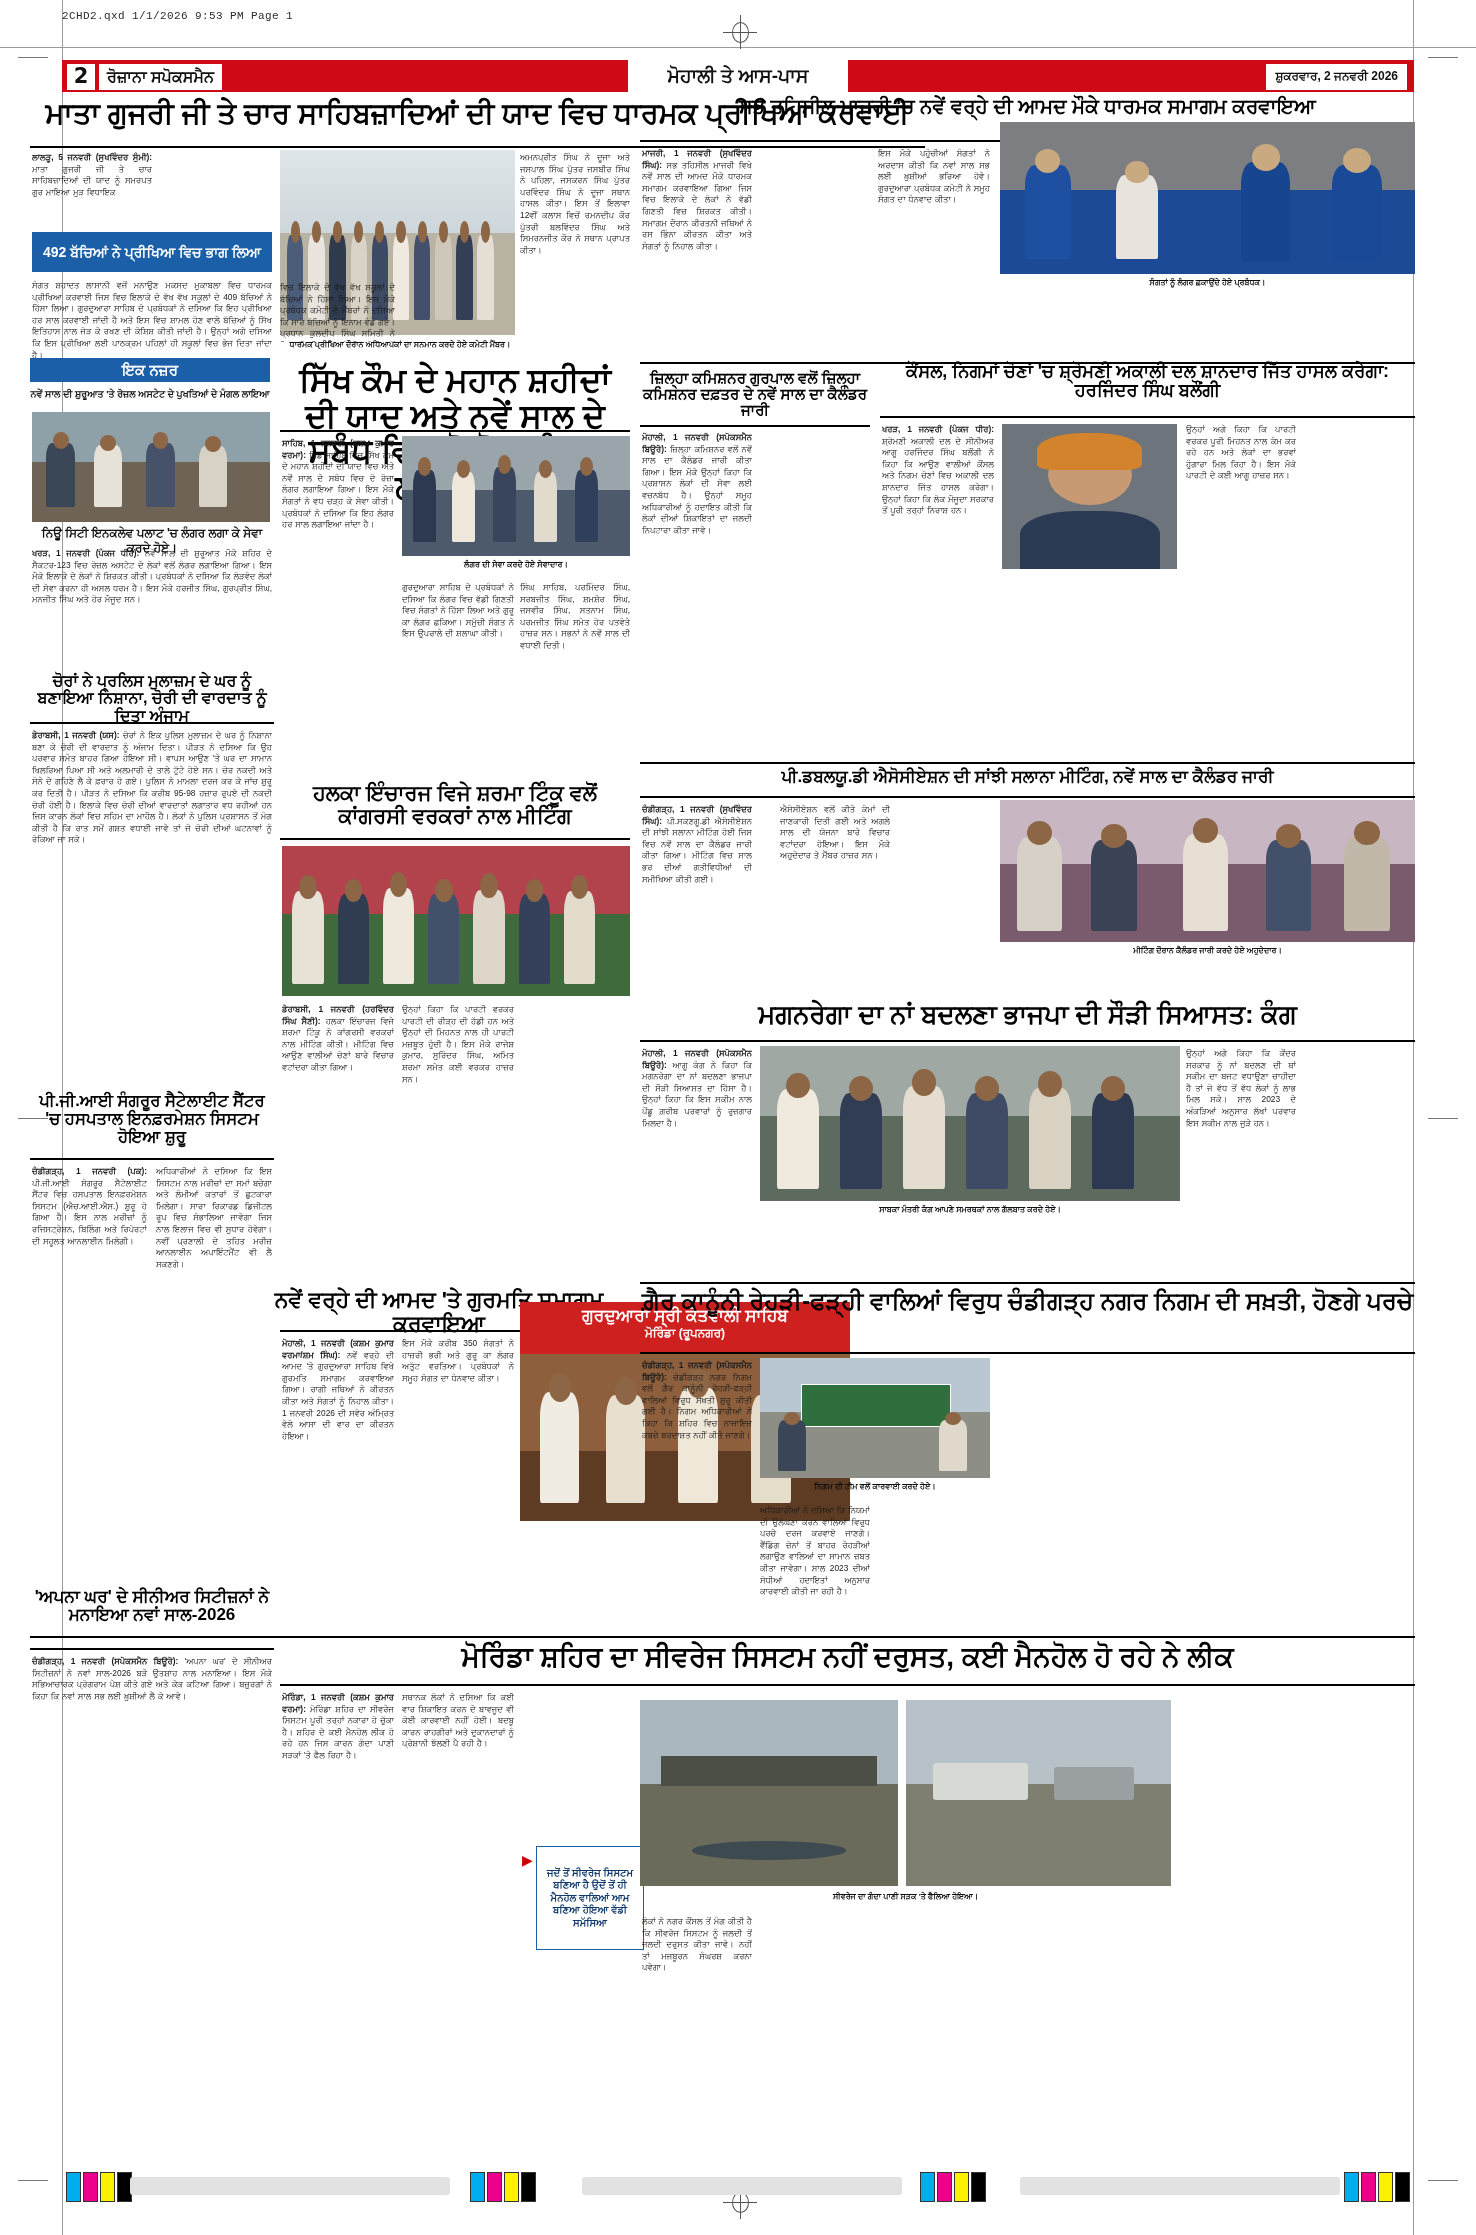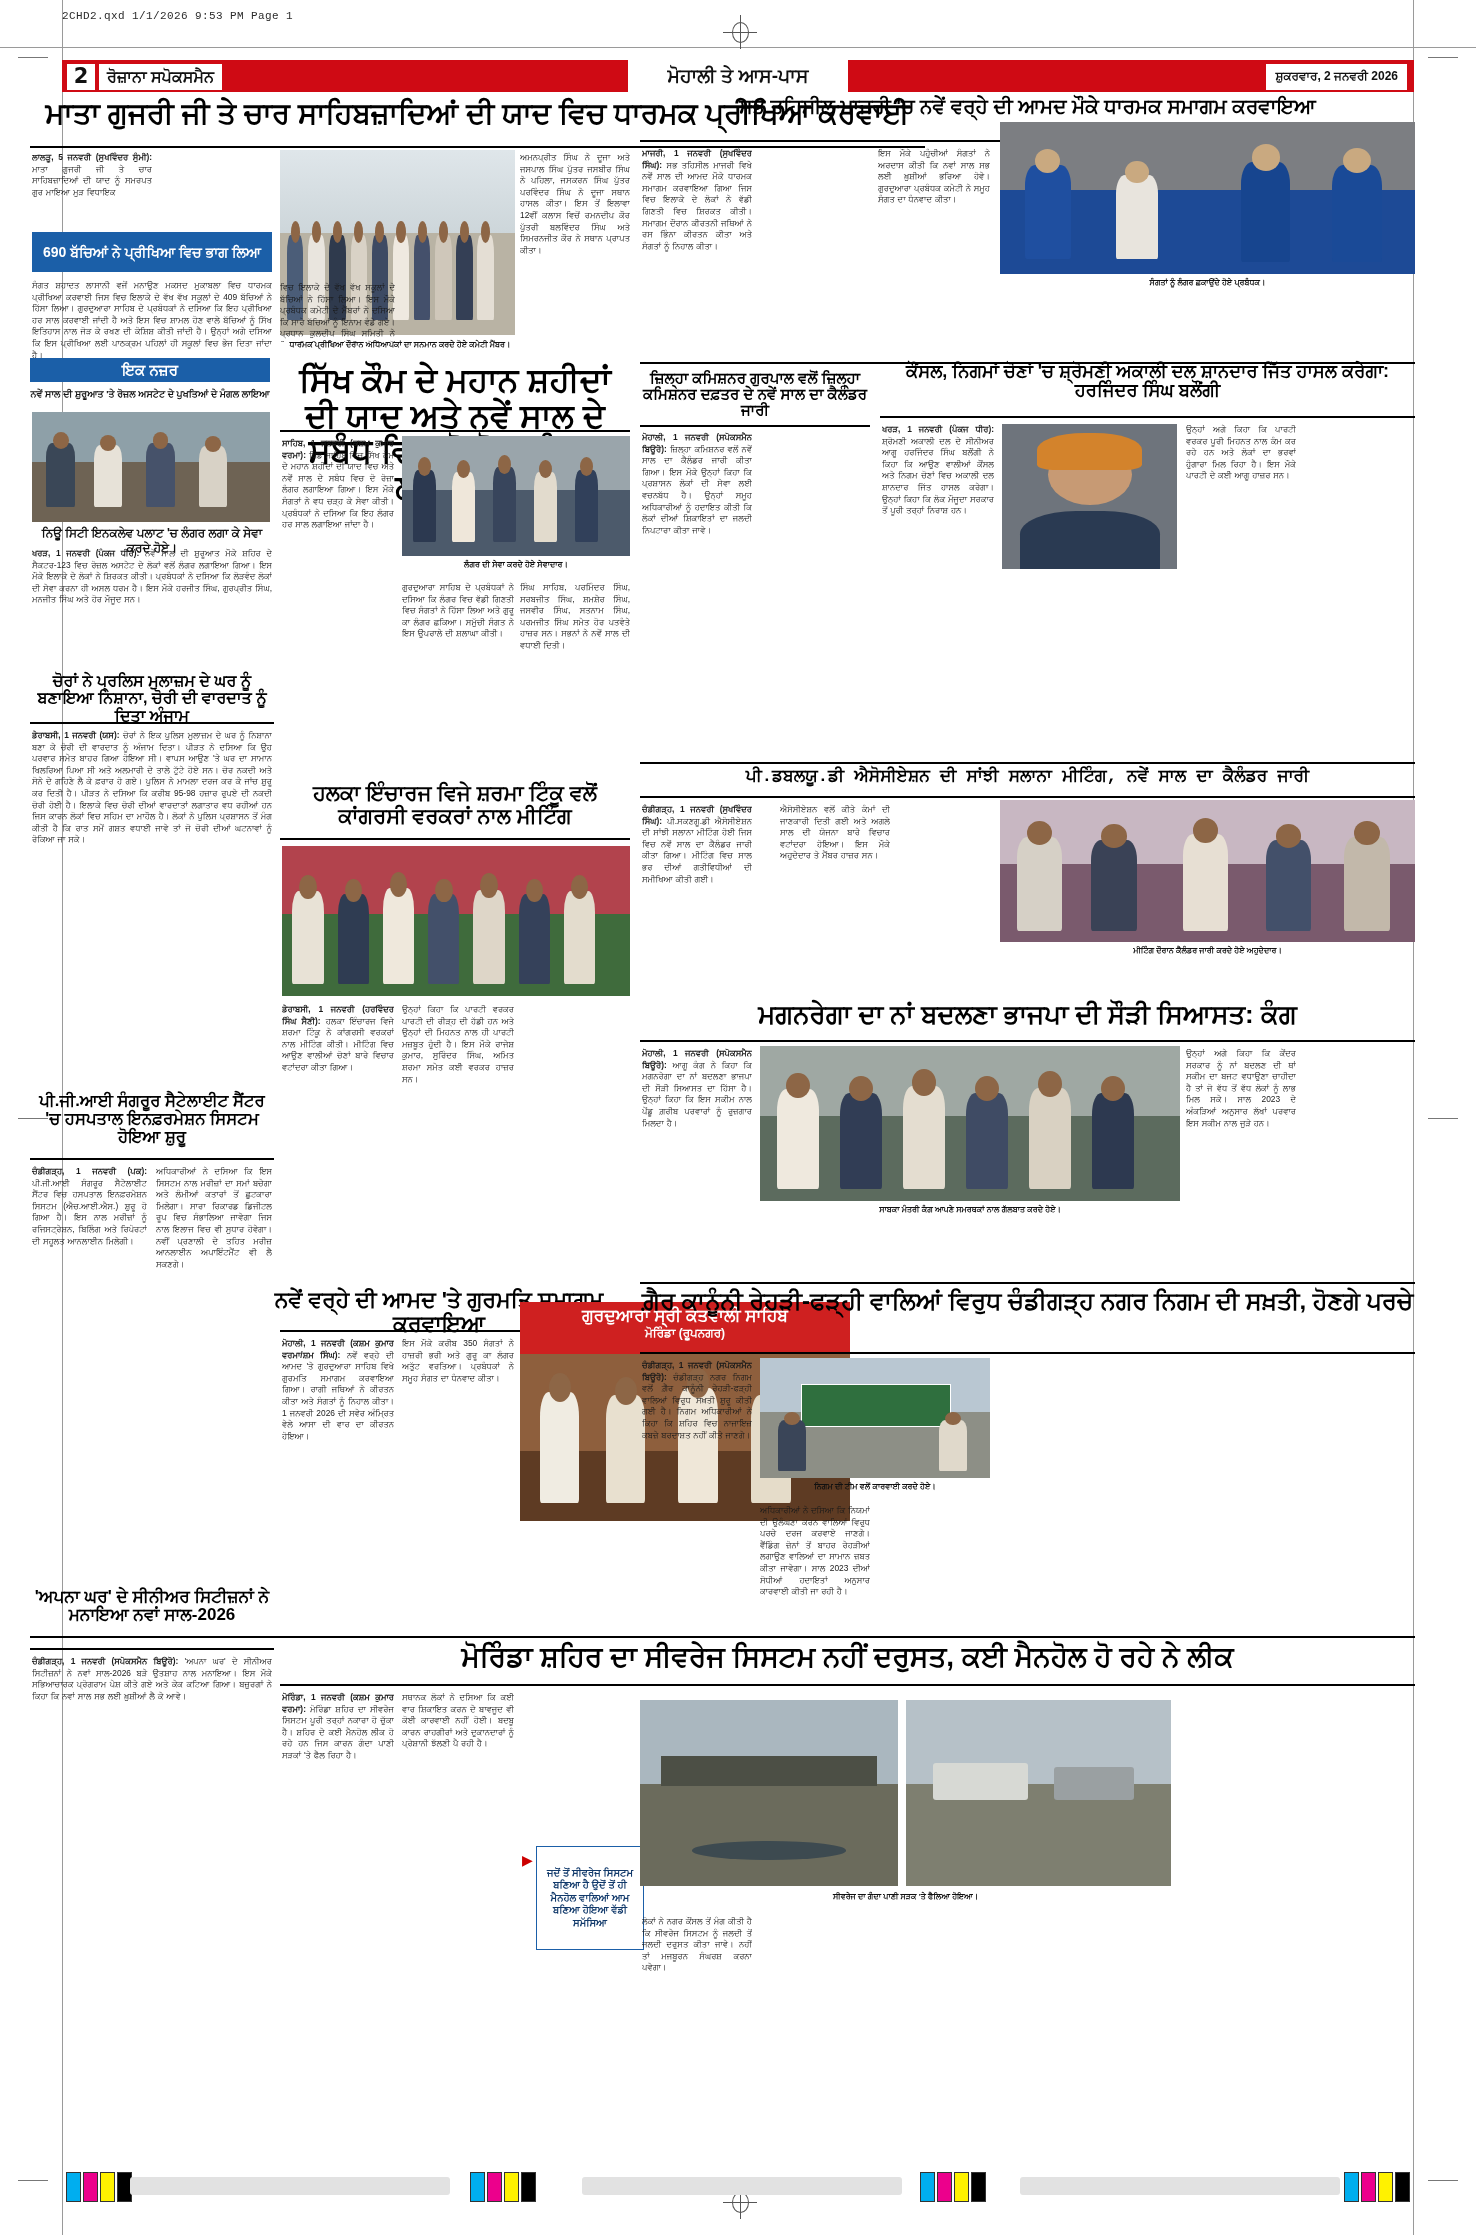--- a/index.html
+++ b/index.html
@@ -87,21 +87,21 @@
   <div class="mh-date">ਸ਼ੁਕਰਵਾਰ, 2 ਜਨਵਰੀ 2026</div>
 </div>
 
 <div class="hl big" style="left:30px;top:98px;width:895px;">ਮਾਤਾ ਗੁਜਰੀ ਜੀ ਤੇ ਚਾਰ ਸਾਹਿਬਜ਼ਾਦਿਆਂ ਦੀ ਯਾਦ ਵਿਚ ਧਾਰਮਕ ਪ੍ਰੀਖਿਆ ਕਰਵਾਈ</div>
 <div class="rule" style="left:30px;top:146px;width:895px;"></div>
 
 <div class="col" style="left:32px;top:152px;width:120px;height:60px;">
   <span class="dl">ਲਾਲੜੂ, 5 ਜਨਵਰੀ (ਸੁਖਵਿੰਦਰ ਸੁੰਮੀ):</span>
   <span>ਮਾਤਾ ਗੁਜਰੀ ਜੀ ਤੇ ਚਾਰ ਸਾਹਿਬਜ਼ਾਦਿਆਂ ਦੀ ਯਾਦ ਨੂੰ ਸਮਰਪਤ ਗੁਰ ਮਾਇਆ ਮੁੜ ਵਿਧਾਇਕ</span>
 </div>
-<div class="boxblue" style="left:32px;top:232px;width:240px;height:40px;">690 ਬੱਚਿਆਂ ਨੇ ਪ੍ਰੀਖਿਆ ਵਿਚ ਭਾਗ ਲਿਆ</div>
+<div class="boxblue" style="left:32px;top:232px;width:240px;height:40px;">492 ਬੱਚਿਆਂ ਨੇ ਪ੍ਰੀਖਿਆ ਵਿਚ ਭਾਗ ਲਿਆ</div>
 <div class="col" style="left:32px;top:280px;width:240px;height:195px;">
   <span>ਸੰਗਤ ਸ਼ਹਾਦਤ ਲਾਸਾਨੀ ਵਜੋਂ ਮਨਾਉਣ ਮਕਸਦ ਮੁਕਾਬਲਾ ਵਿਚ ਧਾਰਮਕ ਪ੍ਰੀਖਿਆ ਕਰਵਾਈ ਜਿਸ ਵਿਚ ਇਲਾਕੇ ਦੇ ਵੱਖ ਵੱਖ ਸਕੂਲਾਂ ਦੇ 409 ਬੱਚਿਆਂ ਨੇ ਹਿੱਸਾ ਲਿਆ। ਗੁਰਦੁਆਰਾ ਸਾਹਿਬ ਦੇ ਪ੍ਰਬੰਧਕਾਂ ਨੇ ਦਸਿਆ ਕਿ ਇਹ ਪ੍ਰੀਖਿਆ ਹਰ ਸਾਲ ਕਰਵਾਈ ਜਾਂਦੀ ਹੈ ਅਤੇ ਇਸ ਵਿਚ ਸ਼ਾਮਲ ਹੋਣ ਵਾਲੇ ਬੱਚਿਆਂ ਨੂੰ ਸਿੱਖ ਇਤਿਹਾਸ ਨਾਲ ਜੋੜ ਕੇ ਰਖਣ ਦੀ ਕੋਸ਼ਿਸ਼ ਕੀਤੀ ਜਾਂਦੀ ਹੈ। ਉਨ੍ਹਾਂ ਅਗੇ ਦਸਿਆ ਕਿ ਇਸ ਪ੍ਰੀਖਿਆ ਲਈ ਪਾਠਕ੍ਰਮ ਪਹਿਲਾਂ ਹੀ ਸਕੂਲਾਂ ਵਿਚ ਭੇਜ ਦਿਤਾ ਜਾਂਦਾ ਹੈ।</span>
 </div>
 
 <div class="photo" style="left:280px;top:150px;width:235px;height:185px;">
   <div class="sky" style="background:linear-gradient(#dfe6ea,#cdd6da);"></div>
   <div class="grd" style="background:#b9b3a4;"></div>
   <div class="ppl" style="left:3%;background:#4b5d78;">
       <i class="head"></i>
     </div>
@@ -252,21 +252,21 @@
   <div style="position:absolute;left:20%;top:6%;width:60%;height:26%;border-radius:45% 45% 15% 15%;background:#d3832c;"></div>
   <div style="position:absolute;left:10%;bottom:0;width:80%;height:40%;border-radius:40% 40% 0 0;background:#2a3a52;"></div>
 </div>
 <div class="col" style="left:1186px;top:424px;width:110px;height:330px;">
   <span>ਉਨ੍ਹਾਂ ਅਗੇ ਕਿਹਾ ਕਿ ਪਾਰਟੀ ਵਰਕਰ ਪੂਰੀ ਮਿਹਨਤ ਨਾਲ ਕੰਮ ਕਰ ਰਹੇ ਹਨ ਅਤੇ ਲੋਕਾਂ ਦਾ ਭਰਵਾਂ ਹੁੰਗਾਰਾ ਮਿਲ ਰਿਹਾ ਹੈ। ਇਸ ਮੌਕੇ ਪਾਰਟੀ ਦੇ ਕਈ ਆਗੂ ਹਾਜ਼ਰ ਸਨ।</span>
 </div>
 <div class="col" style="left:1304px;top:424px;width:110px;height:330px;"></div>
 
 <div class="rule" style="left:640px;top:762px;width:775px;"></div>
 
-<div class="hl xs" style="left:640px;top:768px;width:775px;font-size:17px;font-family:Liberation Mono, monospace;">ਪੀ.ਡਬਲਯੂ.ਡੀ ਐਸੋਸੀਏਸ਼ਨ ਦੀ ਸਾਂਝੀ ਸਲਾਨਾ ਮੀਟਿੰਗ, ਨਵੇਂ ਸਾਲ ਦਾ ਕੈਲੰਡਰ ਜਾਰੀ</div>
+<div class="hl xs" style="left:640px;top:768px;width:775px;font-size:17px;">ਪੀ.ਡਬਲਯੂ.ਡੀ ਐਸੋਸੀਏਸ਼ਨ ਦੀ ਸਾਂਝੀ ਸਲਾਨਾ ਮੀਟਿੰਗ, ਨਵੇਂ ਸਾਲ ਦਾ ਕੈਲੰਡਰ ਜਾਰੀ</div>
 <div class="rule" style="left:640px;top:796px;width:775px;"></div>
 <div class="col" style="left:642px;top:804px;width:110px;height:185px;">
   <span class="dl">ਚੰਡੀਗੜ੍ਹ, 1 ਜਨਵਰੀ (ਸੁਖਵਿੰਦਰ ਸਿੰਘ):</span>
   <span>ਪੀ.ਸਕਣਗੂ.ਡੀ ਐਸੋਸੀਏਸ਼ਨ ਦੀ ਸਾਂਝੀ ਸਲਾਨਾ ਮੀਟਿੰਗ ਹੋਈ ਜਿਸ ਵਿਚ ਨਵੇਂ ਸਾਲ ਦਾ ਕੈਲੰਡਰ ਜਾਰੀ ਕੀਤਾ ਗਿਆ। ਮੀਟਿੰਗ ਵਿਚ ਸਾਲ ਭਰ ਦੀਆਂ ਗਤੀਵਿਧੀਆਂ ਦੀ ਸਮੀਖਿਆ ਕੀਤੀ ਗਈ।</span>
 </div>
 <div class="col" style="left:780px;top:804px;width:110px;height:185px;">
   <span>ਐਸੋਸੀਏਸ਼ਨ ਵਲੋਂ ਕੀਤੇ ਕੰਮਾਂ ਦੀ ਜਾਣਕਾਰੀ ਦਿਤੀ ਗਈ ਅਤੇ ਅਗਲੇ ਸਾਲ ਦੀ ਯੋਜਨਾ ਬਾਰੇ ਵਿਚਾਰ ਵਟਾਂਦਰਾ ਹੋਇਆ। ਇਸ ਮੌਕੇ ਅਹੁਦੇਦਾਰ ਤੇ ਮੈਂਬਰ ਹਾਜ਼ਰ ਸਨ।</span>
 </div>
 <div class="photo" style="left:1000px;top:800px;width:415px;height:142px;">
   <div class="sky" style="background:#c8b7c2;"></div>

